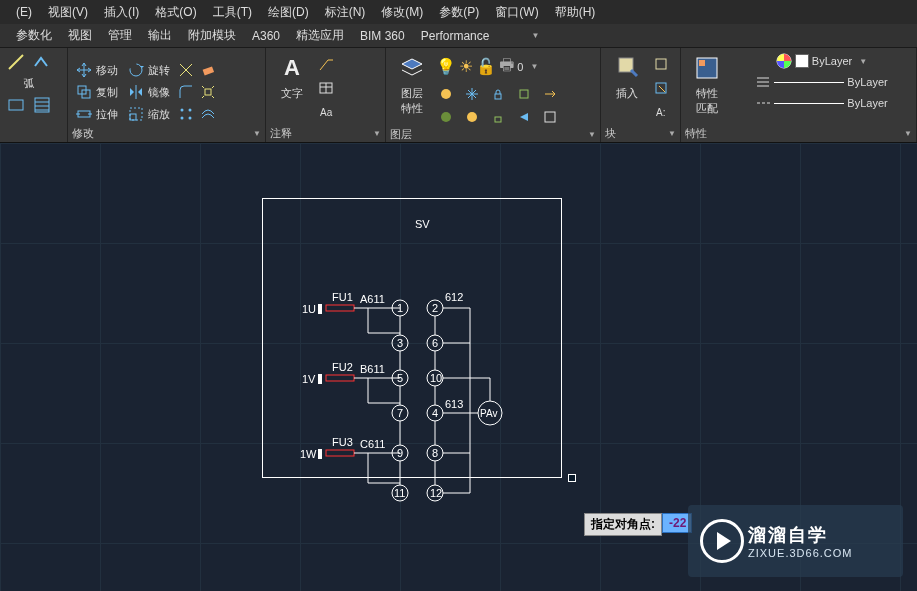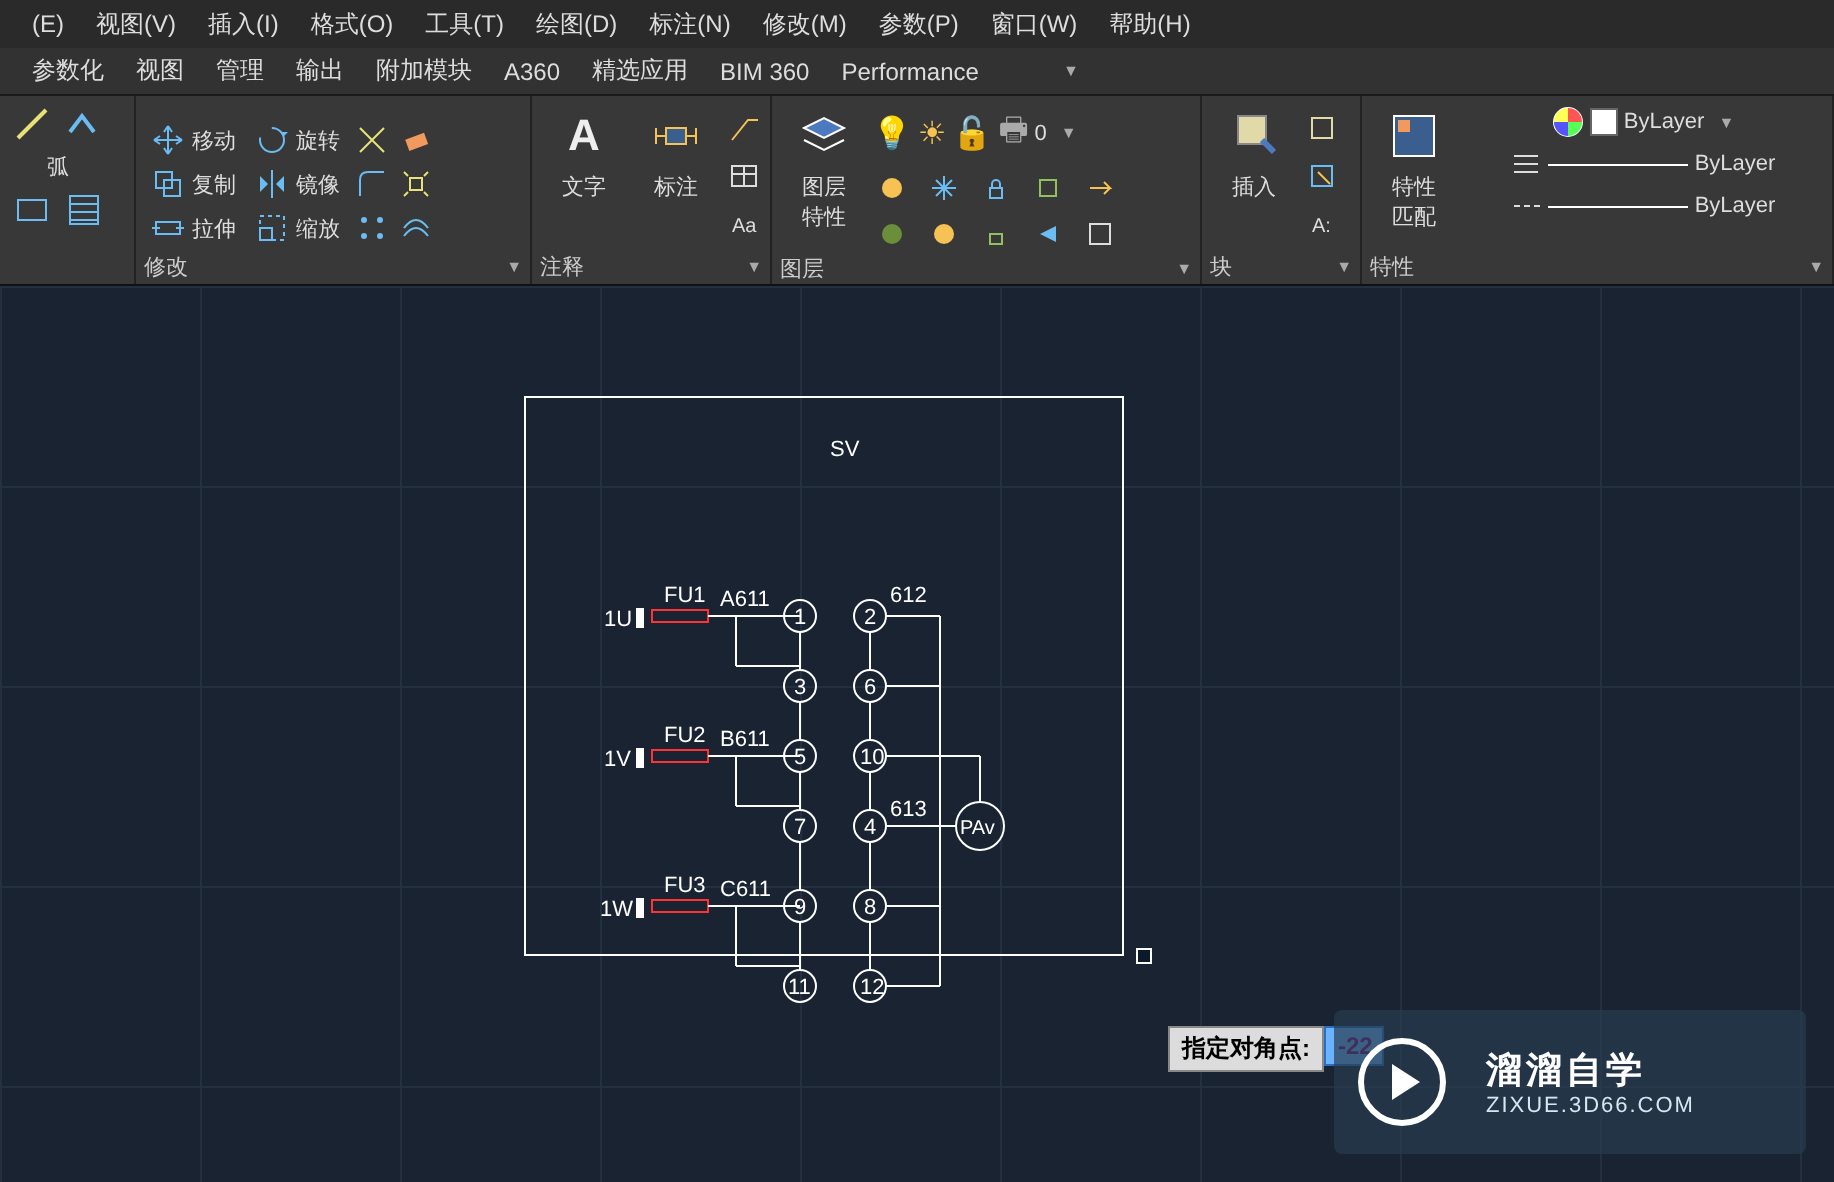--- a/index.html
+++ b/index.html
@@ -44,21 +44,21 @@
 
 .sel-rect { position: absolute; border: 1px solid #fff; }
 .sel-handle { position: absolute; width: 8px; height: 8px; background: #0a1a2a; border: 1px solid #fff; }
 
 
 .prompt { position: absolute; display: flex; align-items: flex-start; font-size: 12px; font-weight: bold; }
 .prompt-label { background: #dcdcdc; color: #000; padding: 2px 6px; border: 1px solid #888; }
 .prompt-input { background: #6bb3ff; color: #701a75; padding: 2px 6px; border: 1px solid #2a6fbf; width: 30px; }
 
 
-.watermark { position: absolute; right: 14px; bottom: 14px; width: 236px; height: 72px; background: rgba(40,60,80,.7); border-radius: 4px; display: flex; align-items: center; gap: 20px; padding: 0 12px; }
+.watermark { position: absolute; right: 14px; bottom: 14px; width: 215px; height: 72px; background: rgba(40,60,80,.7); border-radius: 4px; display: flex; align-items: center; gap: 4px; padding: 0 12px; }
 .wm-play { width: 44px; height: 44px; border: 3px solid #fff; border-radius: 50%; display: flex; align-items: center; justify-content: center; }
 .wm-play::after { content: ""; border-left: 14px solid #fff; border-top: 9px solid transparent; border-bottom: 9px solid transparent; margin-left: 4px; }
 .wm-text { color: #fff; display: flex; flex-direction: column; }
 .wm-text .t1 { font-size: 18px; font-weight: bold; letter-spacing: 2px; }
 .wm-text .t2 { font-size: 11px; letter-spacing: 1px; color: #d8e6f2; }
 </style>
 </head>
 <body>
 
 <div class="menubar">
@@ -222,29 +222,20 @@
         <span class="arrow">▼</span>
       </div>
   </div>
 
   <div class="panel" style="width:120px">
     <div class="panel-body">
       <div class="big-btn">
         <div class="big-icon" style="color:#eee;font-weight:bold">A</div>
         <span>文字</span>
       </div>
-      <div class="big-btn">
-        <div class="big-icon">
-            <svg width="28" height="28">
-              <path d="M4 14h20M4 10v8M24 10v8" stroke="#f5c253"></path>
-              <rect x="9" y="10" width="10" height="8" fill="#3a5f8f" stroke="#f5c253"></rect>
-            </svg>
-          </div>
-        <span>标注</span>
-      </div>
       <div class="btn-col" style="gap:4px;padding-top:4px">
         <span class="icon-btn-sm">
             <svg width="16" height="16">
               <path d="M2 14L10 4h5" stroke="#f5c253" fill="none"></path>
             </svg>
           </span>
         <span class="icon-btn-sm">
             <svg width="16" height="16">
               <rect x="2" y="3" width="12" height="10" stroke="#ddd" fill="none"></rect>
               <path d="M2 7h12M8 3v10" stroke="#ddd"></path>

